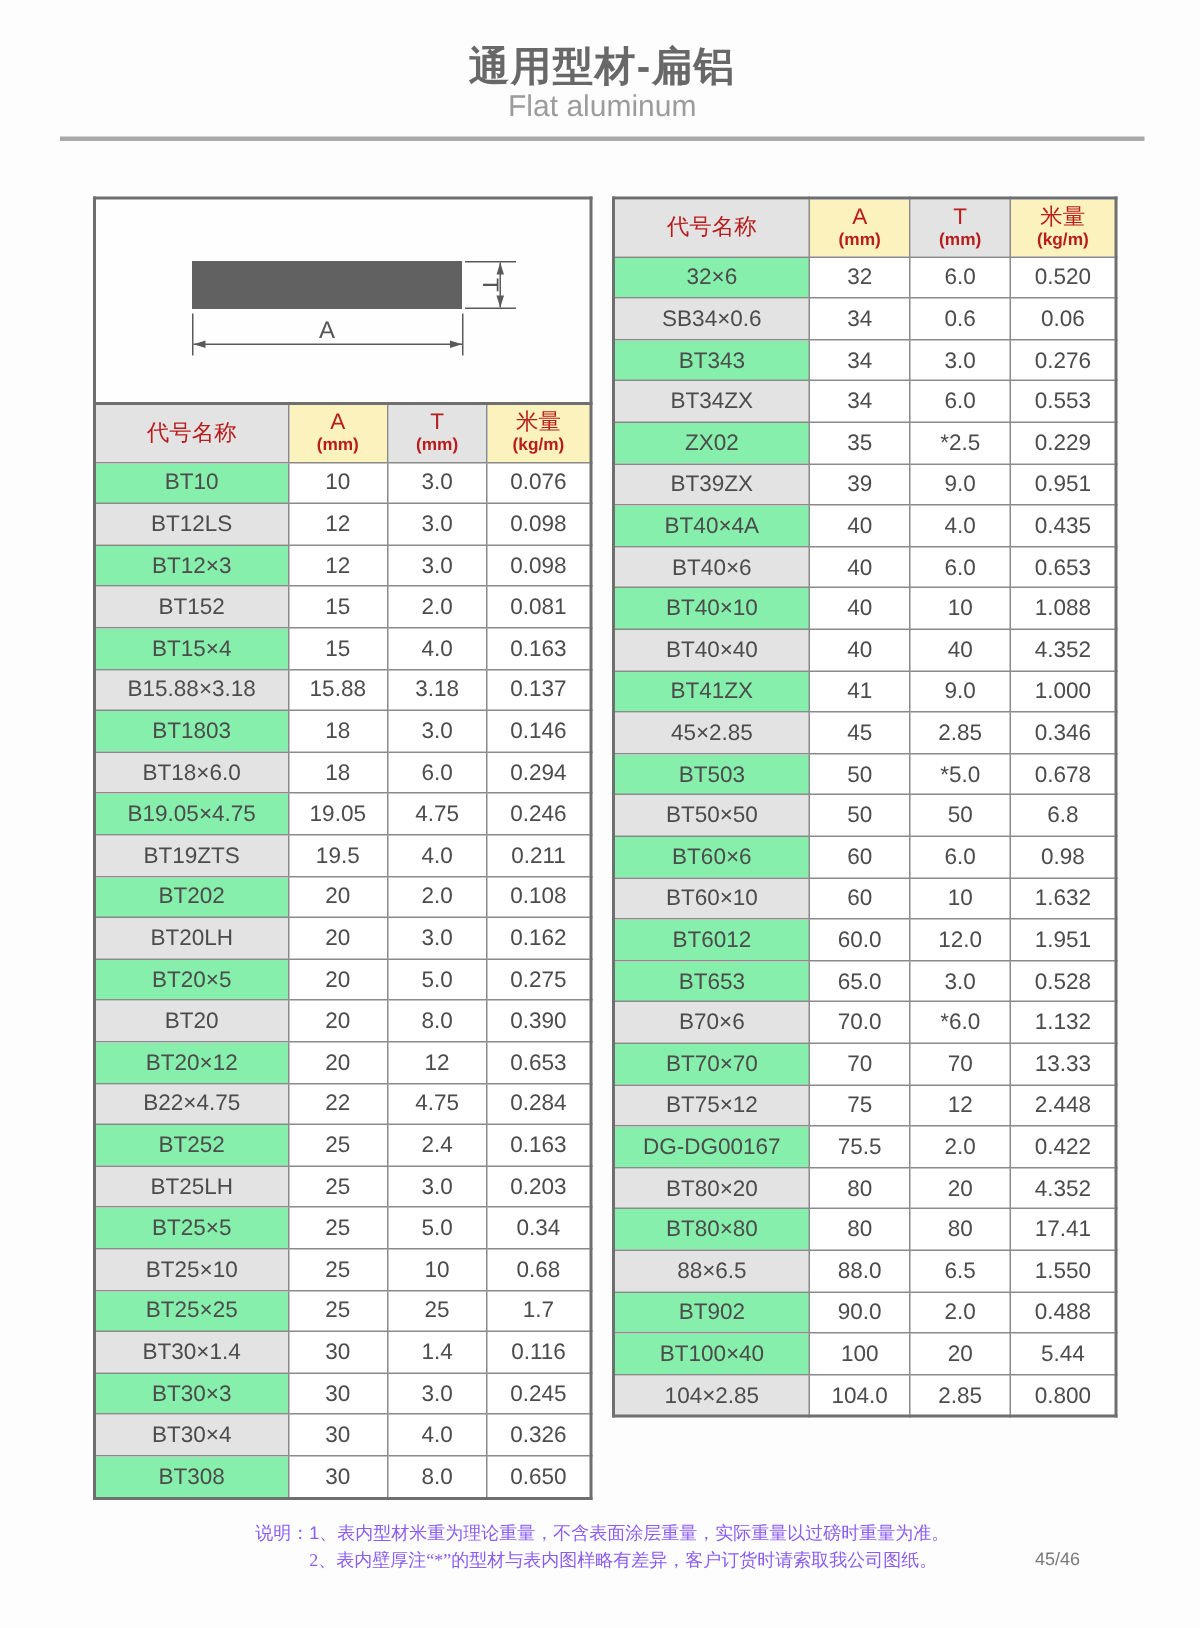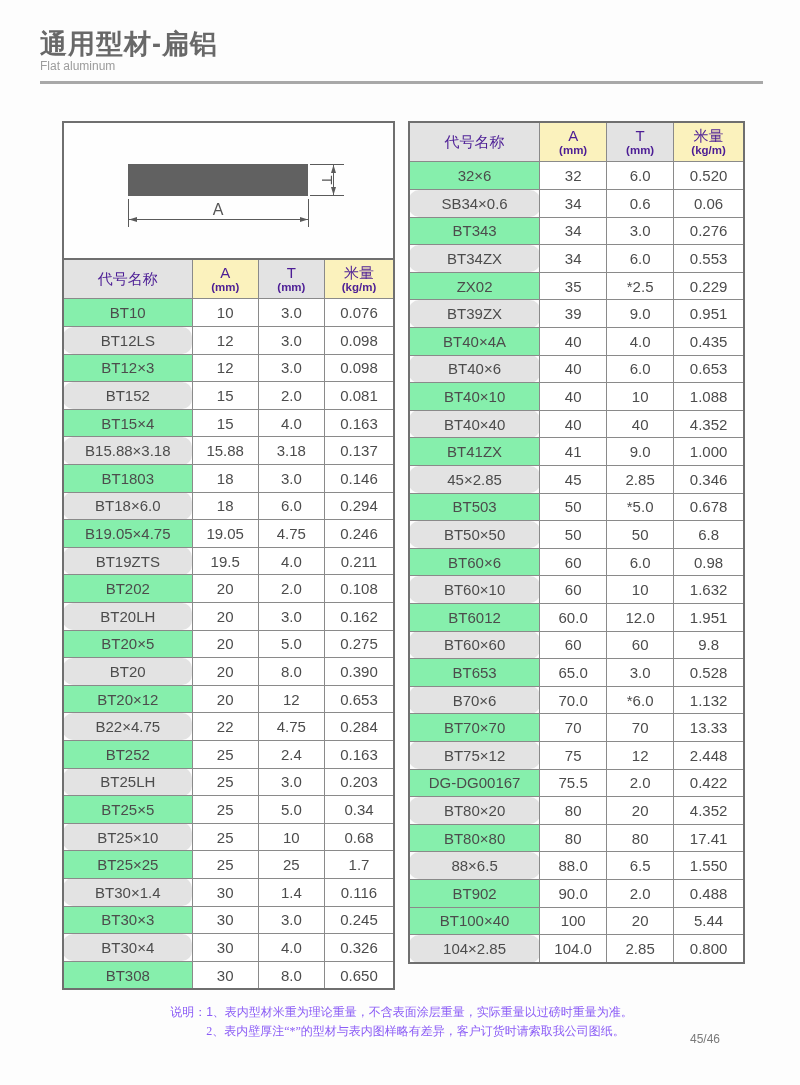--- a/index.html
+++ b/index.html
@@ -8,33 +8,33 @@
     background: #fdfdfd;
     font-family: "Liberation Sans", "DejaVu Sans", sans-serif;
     color: #4c4c4c;
     position: relative;
     overflow: hidden;
   }
   .page { padding: 30px 37px 0 40px; }
 
   
   .page-header {
-    text-align: left;
+    text-align: center;
     border-bottom: 3px solid #a8a8a8;
     padding-bottom: 8px;
   }
   .title-zh {
     font-size: 27px;
     font-weight: bold;
     color: #686868;
     line-height: 1.1;
     letter-spacing: 1px;
   }
   .title-en {
-    font-size: 12px;
+    font-size: 20px;
     color: #9c9c9c;
     line-height: 1.15;
   }
 
   
   .content {
     margin-top: 37px;
     padding-left: 22px;
     padding-right: 18px;
     display: flex;
@@ -66,34 +66,34 @@
     text-align: center;
     vertical-align: middle;
     padding: 0;
     overflow: hidden;
     white-space: nowrap;
   }
   table.spec thead th {
     background: #e3e3e3;
     height: 38px;
     font-weight: normal;
-    color: #4c1d95;
+    color: #b91c1c;
   }
   table.spec thead th.yellow { background: #fbf2bd; }
   .h1 { font-size: 15px; line-height: 1.1; }
   .h2 { font-size: 11.5px; line-height: 1.1; font-weight: bold; }
   .name-h { font-size: 15px; }
   table.spec td {
     height: 26.6px;
     font-size: 15px;
     background: #ffffff;
     color: #4c4c4c;
   }
   table.spec td.yellow { background: #86efac; }
-  table.spec td.gray   { background: #e3e3e3; border-radius: 10px; }
+  table.spec td.gray   { background: #e3e3e3; }
 
   
   .notes {
     width: fit-content;
     margin: 13px auto 0 auto;
     font-size: 12px;
     color: #8b5cf6;
     line-height: 1.55;
   }
   .note-indent { padding-left: 3em; font-family: Liberation Serif, serif; }
@@ -441,26 +441,20 @@
               <td>10</td>
               <td>1.632</td>
             </tr>
             <tr>
               <td class="yellow">BT6012</td>
               <td>60.0</td>
               <td>12.0</td>
               <td>1.951</td>
             </tr>
             <tr>
-              <td class="gray">BT60×60</td>
-              <td>60</td>
-              <td>60</td>
-              <td>9.8</td>
-            </tr>
-            <tr>
               <td class="yellow">BT653</td>
               <td>65.0</td>
               <td>3.0</td>
               <td>0.528</td>
             </tr>
             <tr>
               <td class="gray">B70×6</td>
               <td>70.0</td>
               <td>*6.0</td>
               <td>1.132</td>

